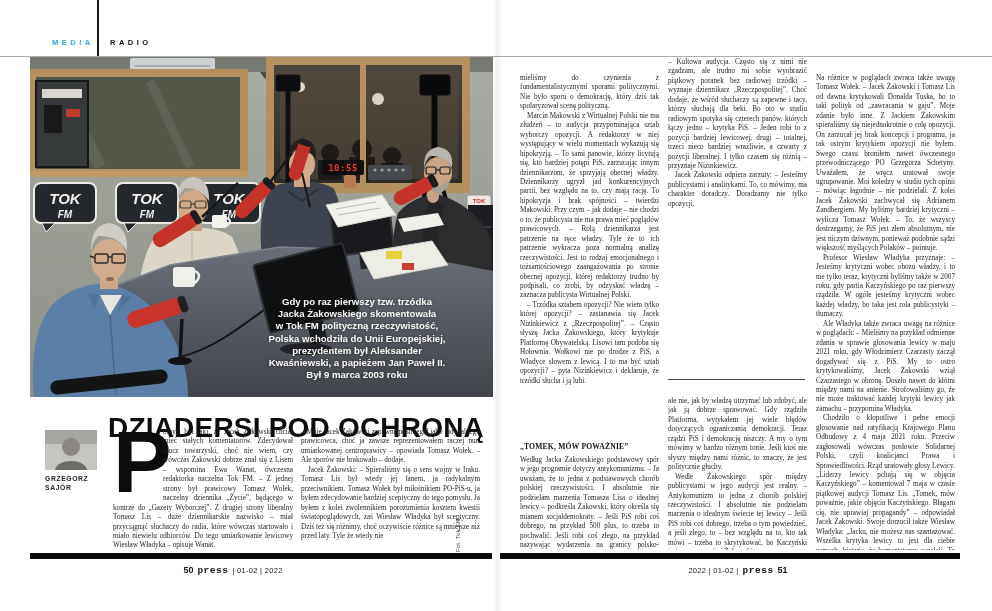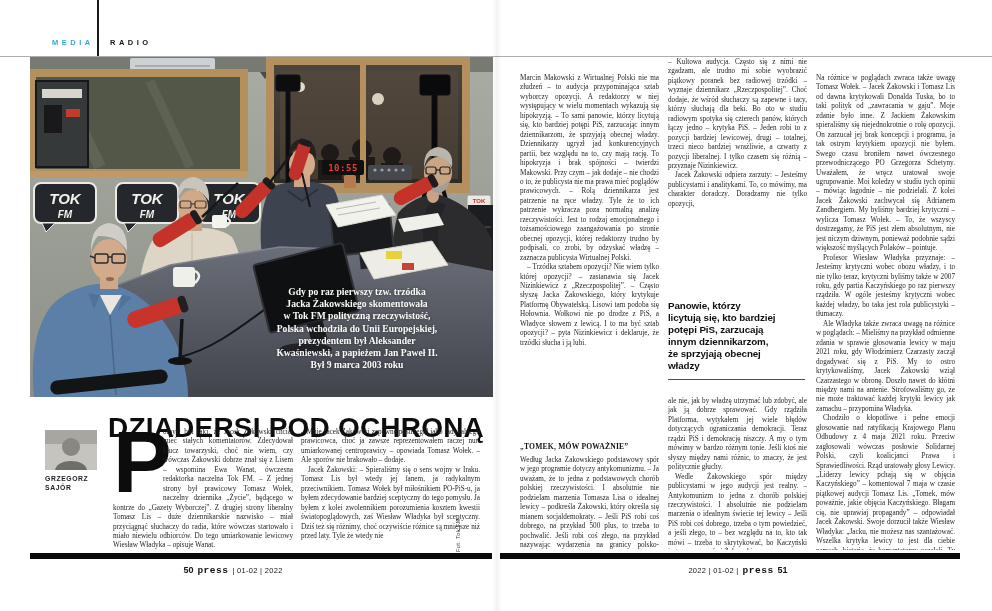--- a/index.html
+++ b/index.html
@@ -8,23 +8,23 @@
   
   .rule-top{position:absolute;left:0;top:56px;width:992px;height:1px;background:#adadad;}
   .head-vline{position:absolute;left:97px;top:0;width:2px;height:56px;background:#1a1a1a;}
   .masthead-label{position:absolute;top:38px;font-size:7.5px;font-weight:bold;letter-spacing:3.5px;}
   .lbl-media{left:52px;color:#35a8dc;}
   .lbl-radio{left:110px;color:#141414;}
   .gutter{position:absolute;left:492px;top:0;width:10px;height:611px;
           background:linear-gradient(90deg,rgba(0,0,0,0) 0%,rgba(0,0,0,.05) 50%,rgba(0,0,0,0) 100%);}
   
   .photo-wrap{position:absolute;left:30px;top:57px;width:463px;height:340px;}
-  .photo-caption{position:absolute;left:228px;top:286px;width:258px;text-align:center;color:#fbfbf9;
+  .photo-caption{position:absolute;left:228px;top:296px;width:258px;text-align:center;color:#fbfbf9;
                  font-size:9.6px;line-height:12.2px;font-weight:600;white-space:pre-line;
-                 text-shadow:0 0 3px rgba(20,20,20,.45);font-family:Liberation Serif, serif;}
+                 text-shadow:0 0 3px rgba(20,20,20,.45);}
   .photo-credit{position:absolute;left:455px;top:500px;height:52px;font-size:5.8px;color:#3c3c3c;
                 writing-mode:vertical-rl;transform:rotate(180deg);letter-spacing:.3px;}
   
   .headline{position:absolute;left:92px;top:396px;margin:16px;width:390px;color:#0d0d0d;
             font-size:28px;font-weight:bold;letter-spacing:.2px;font-family:"Liberation Sans",sans-serif;}
   .author{position:absolute;left:45px;top:430px;width:58px;}
   .author-photo{width:52px;height:40px;display:block;}
   .author-name{margin-top:4px;font-size:6.8px;font-weight:bold;letter-spacing:.6px;color:#222;line-height:9px;}
   
   .col{position:absolute;overflow:hidden;font-family:"Liberation Serif",serif;font-size:7.2px;
@@ -339,37 +339,32 @@
 
   <div class="col col-l1">
     <p class="intro-p"><span class="dropcap">P</span><span>omysł był taki, że Jacek Żakowski chciał mieć stałych komentatorów. Zdecydował klucz towarzyski, choć nie wiem, czy wówczas Żakowski dobrze znał się z Lisem – wspomina Ewa Wanat, ówczesna redaktorka naczelna Tok FM. – Z jednej strony był prawicowy Tomasz Wołek, naczelny dziennika „Życie”, będącego w kontrze do „Gazety Wyborczej”. Z drugiej strony liberalny Tomasz Lis – duże dziennikarskie nazwisko – miał przyciągnąć słuchaczy do radia, które wówczas startowało i miało niewielu odbiorców. Do tego umiarkowanie lewicowy Wiesław Władyka – opisuje Wanat.</span></p>
   </div>
   <div class="col col-l2">
       <p>– Mnie Jacek Żakowski zapewne postrzegał jako radykalnego prawicowca, choć ja zawsze reprezentowałem raczej nurt umiarkowanej centroprawicy – opowiada Tomasz Wołek. – Ale sporów nie brakowało – dodaje.</p>
       <p>Jacek Żakowski: – Spieraliśmy się o sens wojny w Iraku. Tomasz Lis był wtedy jej fanem, ja radykalnym przeciwnikiem. Tomasz Wołek był miłośnikiem PO-PiS-u, ja byłem zdecydowanie bardziej sceptyczny do tego pomysłu. Ja byłem z kolei zwolennikiem porozumienia kosztem kwestii światopoglądowych, zaś Wiesław Władyka był sceptyczny. Dziś też się różnimy, choć oczywiście różnice są mniejsze niż przed laty. Tyle że wtedy nie</p>
     </div>
 
   <div class="col col-r1">
+      <p>mieliśmy do czynienia z fundamentalistycznymi sporami politycznymi. Nie było sporu o demokrację, który dziś tak spolaryzował scenę polityczną.</p>
       <p>Marcin Makowski z Wirtualnej Polski nie ma złudzeń – to audycja przypominająca sztab wyborczy opozycji. A redaktorzy w niej występujący w wielu momentach wykazują się hipokryzją. – To sami panowie, którzy licytują się, kto bardziej potępi PiS, zarzucając innym dziennikarzom, że sprzyjają obecnej władzy. Dziennikarzy ugryzł jad konkurencyjnych partii, bez względu na to, czy mają rację. To hipokryzja i brak spójności – twierdzi Makowski. Przy czym – jak dodaje – nie chodzi o to, że publicysta nie ma prawa mieć poglądów prawicowych. – Rolą dziennikarza jest patrzenie na ręce władzy. Tyle że to ich patrzenie wykracza poza normalną analizę rzeczywistości. Jest to rodzaj emocjonalnego i tożsamościowego zaangażowania po stronie obecnej opozycji, której redaktorzy trudno by podpisali, co zrobi, by odzyskać władzę – zaznacza publicysta Wirtualnej Polski.</p>
       <p>– Trzódka sztabem opozycji? Nie wiem tylko której opozycji? – zastanawia się Jacek Nizinkiewicz z „Rzeczpospolitej”. – Często słyszę Jacka Żakowskiego, który krytykuje Platformę Obywatelską. Lisowi tam podoba się Hołownia. Wołkowi nie po drodze z PiS, a Władyce słowem z lewicą. I to ma być sztab opozycji? – pyta Nizinkiewicz i deklaruje, że trzódki słucha i ją lubi.</p>
     </div>
   <h3 class="crosshead">„TOMEK, MÓW POWAŻNIE”</h3>
   <div class="col col-r1-tail">
       <p>Według Jacka Żakowskiego podstawowy spór w jego programie dotyczy antykomunizmu. – Ja uważam, że to jedna z podstawowych chorób polskiej rzeczywistości. I absolutnie nie podzielam marzenia Tomasza Lisa o idealnej lewicy – podkreśla Żakowski, który określa się mianem socjaldemokraty. – Jeśli PiS robi coś dobrego, na przykład 500 plus, to trzeba to pochwalić. Jeśli robi coś złego, na przykład nazywając wydarzenia na granicy polsko-białoruskiej wojną hybrydową, to – bez względu na to, kto tak mówi – moim obowiązkiem jest to skrytykować. Nie przekonują mnie argumenty, że nie ma co się czepiać Tuska, bo Kaczyński jest gorszy – mówi Żakowski.</p>
     </div>
   <div class="col col-r2a">
       <p>– Kultowa audycja. Często się z nimi nie zgadzam, ale trudno mi sobie wyobrazić piątkowy poranek bez radiowej trzódki – wyznaje dziennikarz „Rzeczpospolitej”. Choć dodaje, że wśród słuchaczy są zapewne i tacy, którzy słuchają dla beki. Bo oto w studiu radiowym spotyka się czterech panów, których łączy jedno – krytyka PiS. – Jeden robi to z pozycji bardziej lewicowej, drugi – totalnej, trzeci nieco bardziej wrażliwie, a czwarty z pozycji liberalnej. I tylko czasem się różnią – przyznaje Nizinkiewicz.</p>
       <p>Jacek Żakowski odpiera zarzuty: – Jesteśmy publicystami i analitykami. To, co mówimy, ma charakter doradczy. Doradzamy nie tylko opozycji,</p>
     </div>
-  <div class="pullquote">Panowie, którzy
-licytują się, kto bardziej
-potępi PiS, zarzucają
-innym dziennikarzom,
-że sprzyjają obecnej
-władzy</div>
   <div class="pq-rule"></div>
   <div class="col col-r2b">
       <p>ale nie, jak by władzę utrzymać lub zdobyć, ale jak ją dobrze sprawować. Gdy rządziła Platforma, wytykałem jej wiele błędów dotyczących ograniczania demokracji. Teraz rządzi PiS i demokrację niszczy. A my o tym mówimy w bardzo różnym tonie. Jeśli ktoś nie słyszy między nami różnic, to znaczy, że jest politycznie głuchy.</p>
       <p>Wedle Żakowskiego spór między publicystami w jego audycji jest realny. – Antykomunizm to jedna z chorób polskiej rzeczywistości. I absolutnie nie podzielam marzenia o idealnym świecie tej lewicy – Jeśli PiS robi coś dobrego, trzeba o tym powiedzieć, a jeśli złego, to – bez względu na to, kto tak mówi – trzeba to skrytykować, bo Kaczyński jest gorszy – mówi Żakowski.</p>
     </div>
   <div class="col col-r3">
       <p>Na różnice w poglądach zwraca także uwagę Tomasz Wołek. – Jacek Żakowski i Tomasz Lis od dawna krytykowali Donalda Tuska, bo to taki polityk od „zawracania w gaju”. Moje zdanie było inne. Z Jackiem Żakowskim spieraliśmy się niejednokrotnie o rolę opozycji. On zarzucał jej brak koncepcji i programu, ja tak ostrym krytykiem opozycji nie byłem. Swego czasu broniłem nawet ówczesnego przewodniczącego PO Grzegorza Schetyny. Uważałem, że wręcz uratował swoje ugrupowanie. Moi koledzy w studiu tych opinii – mówiąc łagodnie – nie podzielali. Z kolei Jacek Żakowski zachwycał się Adrianem Zandbergiem. My byliśmy bardziej krytyczni – wylicza Tomasz Wołek. – To, że wszyscy dostrzegamy, że PiS jest złem absolutnym, nie jest niczym dziwnym, ponieważ podobnie sądzi większość myślących Polaków – pointuje.</p>
       <p>Profesor Wiesław Władyka przyznaje: – Jesteśmy krytyczni wobec obozu władzy, i to nie tylko teraz, krytyczni byliśmy także w 2007 roku, gdy partia Kaczyńskiego po raz pierwszy rządziła. W ogóle jesteśmy krytyczni wobec każdej władzy, bo taka jest rola publicystyki – tłumaczy.</p>
       <p>Ale Władyka także zwraca uwagę na różnice w poglądach: – Mieliśmy na przykład odmienne zdania w sprawie głosowania lewicy w maju 2021 roku, gdy Włodzimierz Czarzasty zaczął dogadywać się z PiS. My to ostro krytykowaliśmy, Jacek Żakowski wziął Czarzastego w obronę. Doszło nawet do kłótni między nami na antenie. Strofowaliśmy go, że nie może traktować każdej krytyki lewicy jak zamachu – przypomina Władyka.</p>
       <p>Chodziło o kłopotliwe i pełne emocji głosowanie nad ratyfikacją Krajowego Planu Odbudowy z 4 maja 2021 roku. Przeciw zagłosowali wówczas posłowie Solidarnej Polski, czyli koalicjanci Prawa i Sprawiedliwości. Rząd uratowały głosy Lewicy. „Liderzy lewicy pchają się w objęcia Kaczyńskiego” – komentował 7 maja w czasie piątkowej audycji Tomasz Lis. „Tomek, mów poważnie, jakie objęcia Kaczyńskiego. Błagam cię, nie uprawiaj propagandy” – odpowiadał Jacek Żakowski. Swoje dorzucił także Wiesław Władyka: „Jacku, nie możesz nas szantażować. Wszelka krytyka lewicy to jest dla ciebie zamach, histeria, że komentatorzy oszaleli. Ty stosujesz tego typu retorykę. Przyhamuj trochę” – apelował publicysta „Polityki”.</p>

